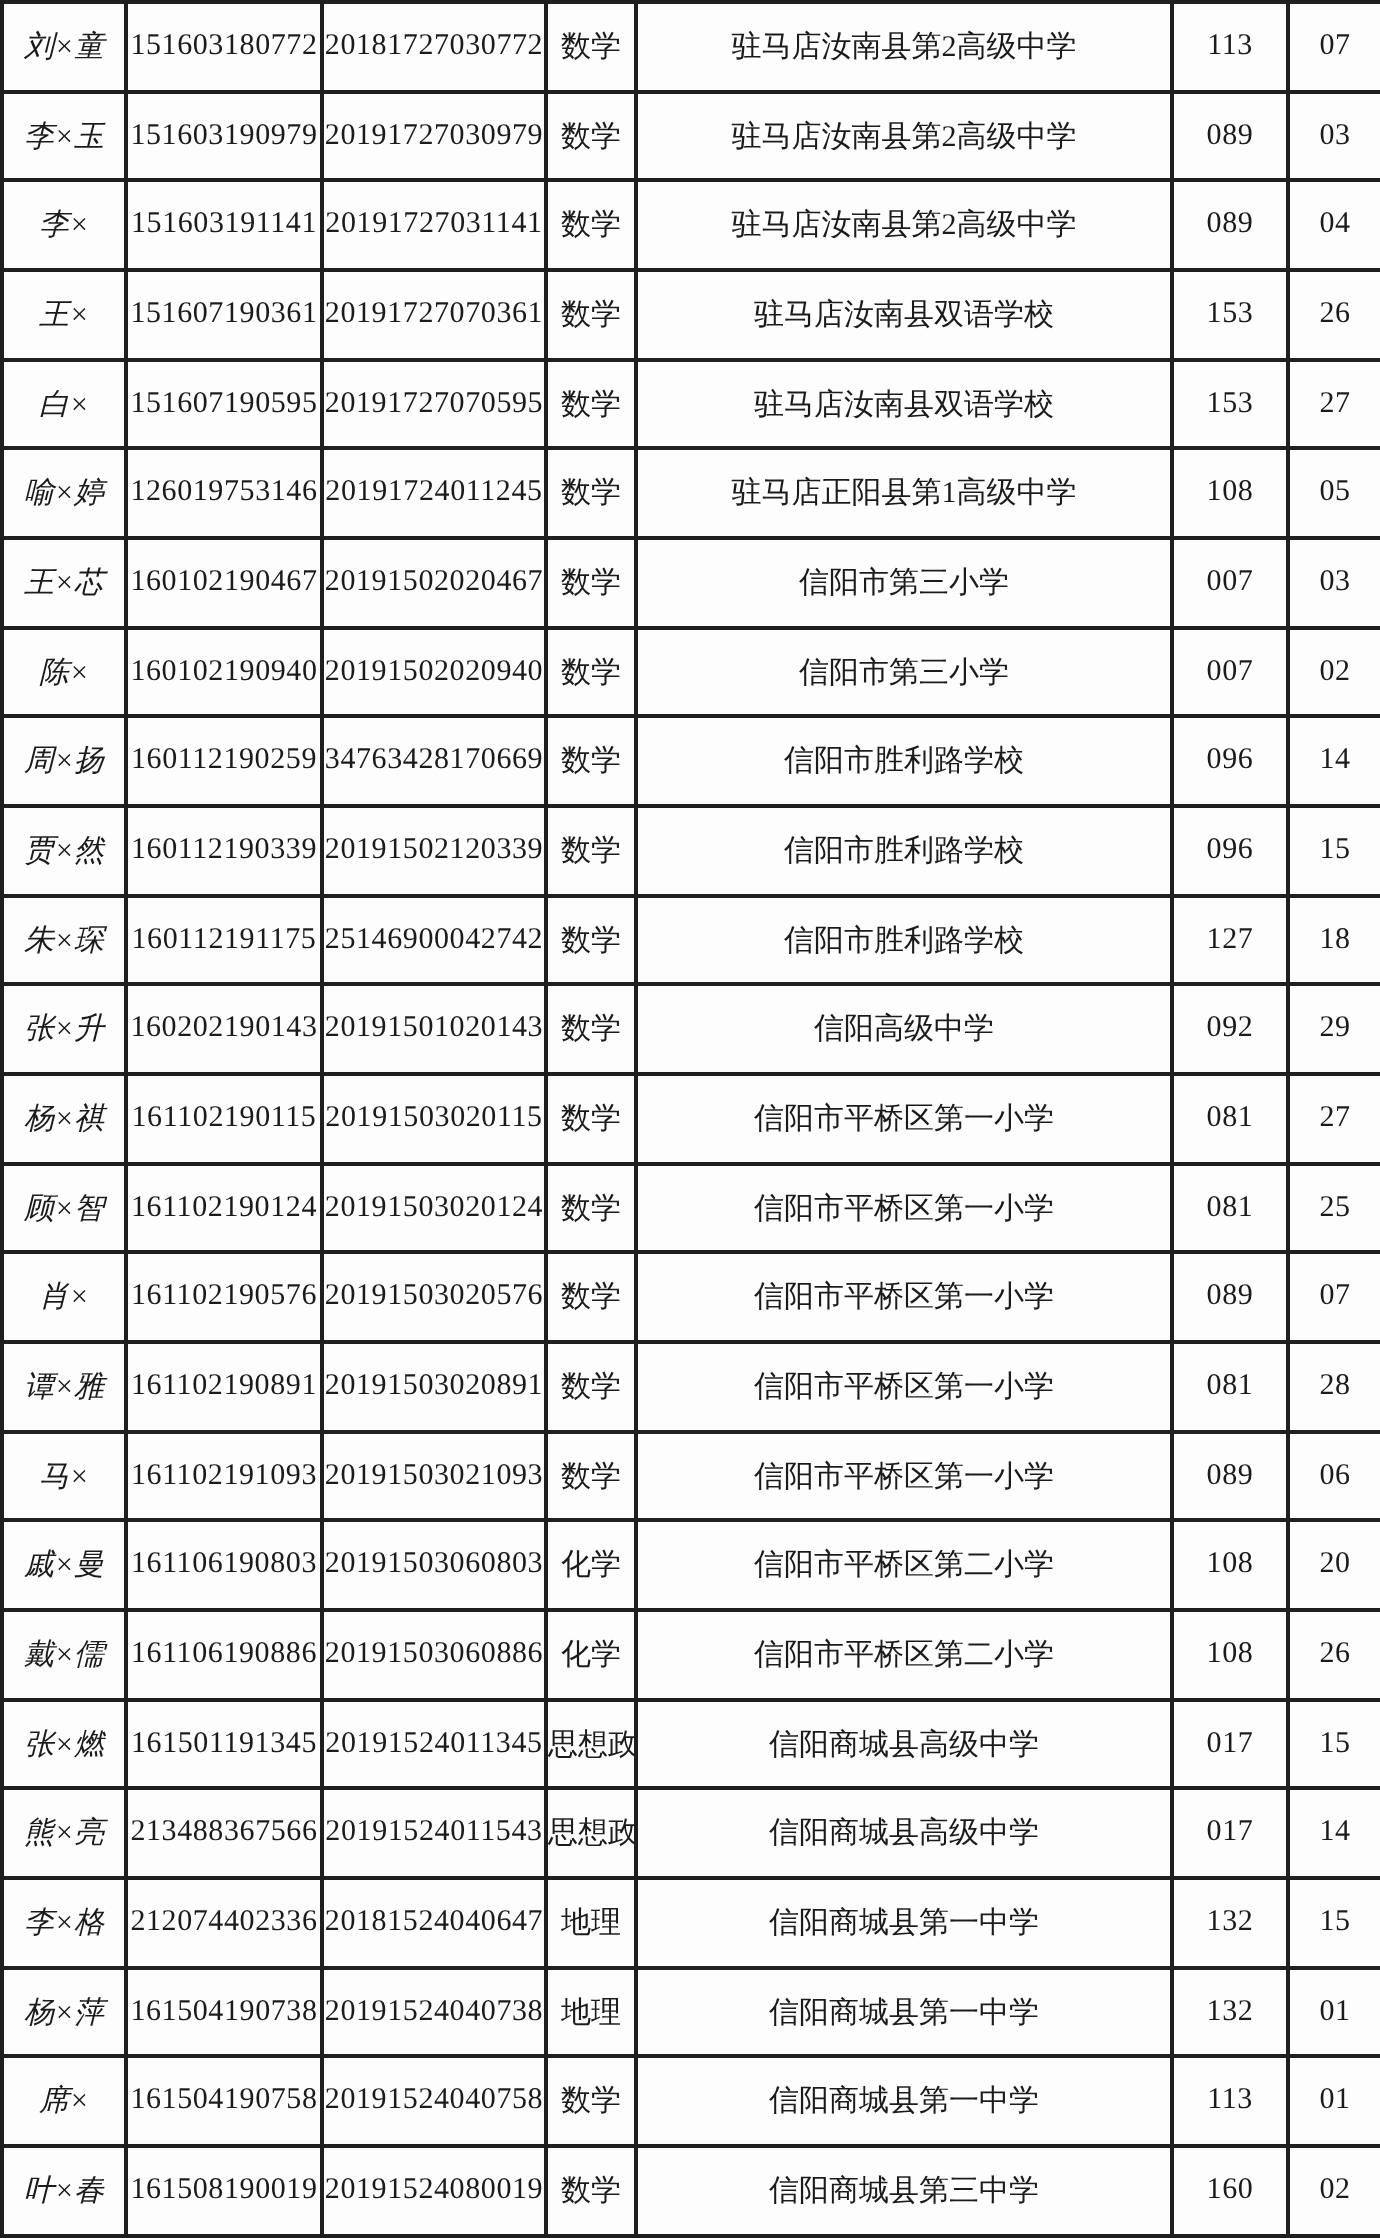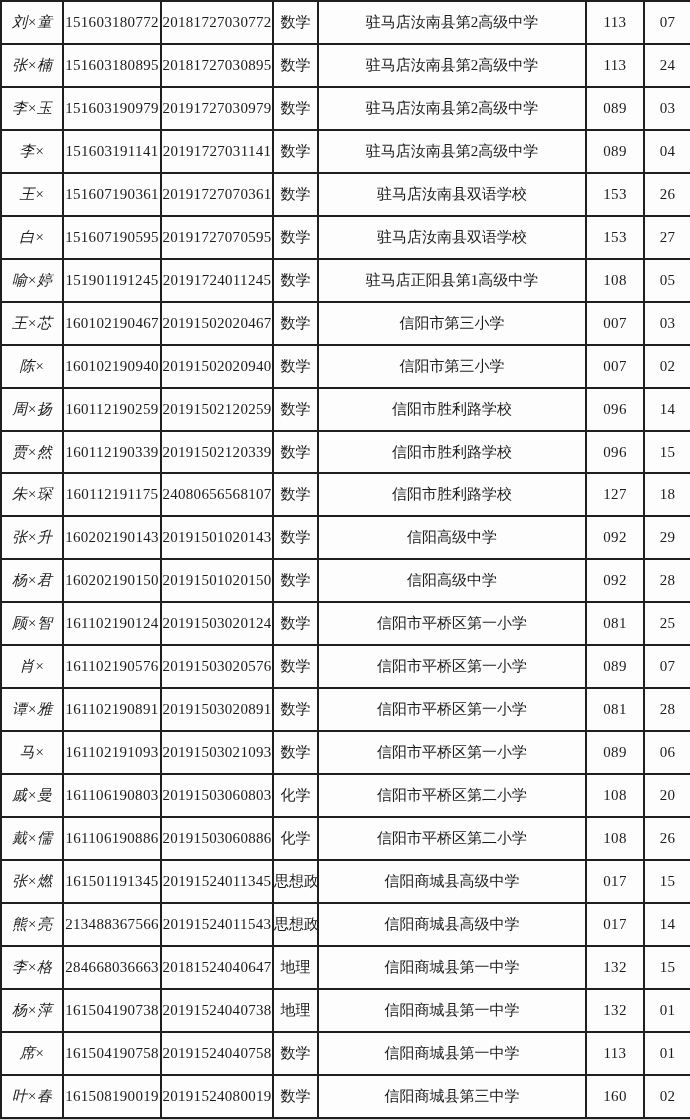--- a/index.html
+++ b/index.html
@@ -54,29 +54,20 @@
   <tr>
       <td class="cell-name">刘×童</td>
       <td class="cell-num">151603180772</td>
       <td class="cell-num">20181727030772</td>
       <td class="cell-subject">数学</td>
       <td class="cell-school">驻马店汝南县第2高级中学</td>
       <td class="cell-num">113</td>
       <td class="cell-num">07</td>
     </tr>
       <tr>
-      <td class="cell-name">张×楠</td>
-      <td class="cell-num">151603180895</td>
-      <td class="cell-num">20181727030895</td>
-      <td class="cell-subject">数学</td>
-      <td class="cell-school">驻马店汝南县第2高级中学</td>
-      <td class="cell-num">113</td>
-      <td class="cell-num">24</td>
-    </tr>
-      <tr>
       <td class="cell-name">李×玉</td>
       <td class="cell-num">151603190979</td>
       <td class="cell-num">20191727030979</td>
       <td class="cell-subject">数学</td>
       <td class="cell-school">驻马店汝南县第2高级中学</td>
       <td class="cell-num">089</td>
       <td class="cell-num">03</td>
     </tr>
       <tr>
       <td class="cell-name">李×</td>
@@ -100,21 +91,21 @@
       <td class="cell-name">白×</td>
       <td class="cell-num">151607190595</td>
       <td class="cell-num">20191727070595</td>
       <td class="cell-subject">数学</td>
       <td class="cell-school">驻马店汝南县双语学校</td>
       <td class="cell-num">153</td>
       <td class="cell-num">27</td>
     </tr>
       <tr>
       <td class="cell-name">喻×婷</td>
-      <td class="cell-num">151901191245</td>
+      <td class="cell-num">126019753146</td>
       <td class="cell-num">20191724011245</td>
       <td class="cell-subject">数学</td>
       <td class="cell-school">驻马店正阳县第1高级中学</td>
       <td class="cell-num">108</td>
       <td class="cell-num">05</td>
     </tr>
       <tr>
       <td class="cell-name">王×芯</td>
       <td class="cell-num">160102190467</td>
       <td class="cell-num">20191502020467</td>
@@ -128,61 +119,61 @@
       <td class="cell-num">160102190940</td>
       <td class="cell-num">20191502020940</td>
       <td class="cell-subject">数学</td>
       <td class="cell-school">信阳市第三小学</td>
       <td class="cell-num">007</td>
       <td class="cell-num">02</td>
     </tr>
       <tr>
       <td class="cell-name">周×扬</td>
       <td class="cell-num">160112190259</td>
-      <td class="cell-num">20191502120259</td>
+      <td class="cell-num">34763428170669</td>
       <td class="cell-subject">数学</td>
       <td class="cell-school">信阳市胜利路学校</td>
       <td class="cell-num">096</td>
       <td class="cell-num">14</td>
     </tr>
       <tr>
       <td class="cell-name">贾×然</td>
       <td class="cell-num">160112190339</td>
       <td class="cell-num">20191502120339</td>
       <td class="cell-subject">数学</td>
       <td class="cell-school">信阳市胜利路学校</td>
       <td class="cell-num">096</td>
       <td class="cell-num">15</td>
     </tr>
       <tr>
       <td class="cell-name">朱×琛</td>
       <td class="cell-num">160112191175</td>
-      <td class="cell-num">24080656568107</td>
+      <td class="cell-num">25146900042742</td>
       <td class="cell-subject">数学</td>
       <td class="cell-school">信阳市胜利路学校</td>
       <td class="cell-num">127</td>
       <td class="cell-num">18</td>
     </tr>
       <tr>
       <td class="cell-name">张×升</td>
       <td class="cell-num">160202190143</td>
       <td class="cell-num">20191501020143</td>
       <td class="cell-subject">数学</td>
       <td class="cell-school">信阳高级中学</td>
       <td class="cell-num">092</td>
       <td class="cell-num">29</td>
     </tr>
       <tr>
-      <td class="cell-name">杨×君</td>
-      <td class="cell-num">160202190150</td>
-      <td class="cell-num">20191501020150</td>
-      <td class="cell-subject">数学</td>
-      <td class="cell-school">信阳高级中学</td>
-      <td class="cell-num">092</td>
-      <td class="cell-num">28</td>
+      <td class="cell-name">杨×祺</td>
+      <td class="cell-num">161102190115</td>
+      <td class="cell-num">20191503020115</td>
+      <td class="cell-subject">数学</td>
+      <td class="cell-school">信阳市平桥区第一小学</td>
+      <td class="cell-num">081</td>
+      <td class="cell-num">27</td>
     </tr>
       <tr>
       <td class="cell-name">顾×智</td>
       <td class="cell-num">161102190124</td>
       <td class="cell-num">20191503020124</td>
       <td class="cell-subject">数学</td>
       <td class="cell-school">信阳市平桥区第一小学</td>
       <td class="cell-num">081</td>
       <td class="cell-num">25</td>
     </tr>
@@ -244,21 +235,21 @@
       <td class="cell-name">熊×亮</td>
       <td class="cell-num">213488367566</td>
       <td class="cell-num">20191524011543</td>
       <td class="cell-subject">思想政治</td>
       <td class="cell-school">信阳商城县高级中学</td>
       <td class="cell-num">017</td>
       <td class="cell-num">14</td>
     </tr>
       <tr>
       <td class="cell-name">李×格</td>
-      <td class="cell-num">284668036663</td>
+      <td class="cell-num">212074402336</td>
       <td class="cell-num">20181524040647</td>
       <td class="cell-subject">地理</td>
       <td class="cell-school">信阳商城县第一中学</td>
       <td class="cell-num">132</td>
       <td class="cell-num">15</td>
     </tr>
       <tr>
       <td class="cell-name">杨×萍</td>
       <td class="cell-num">161504190738</td>
       <td class="cell-num">20191524040738</td>

